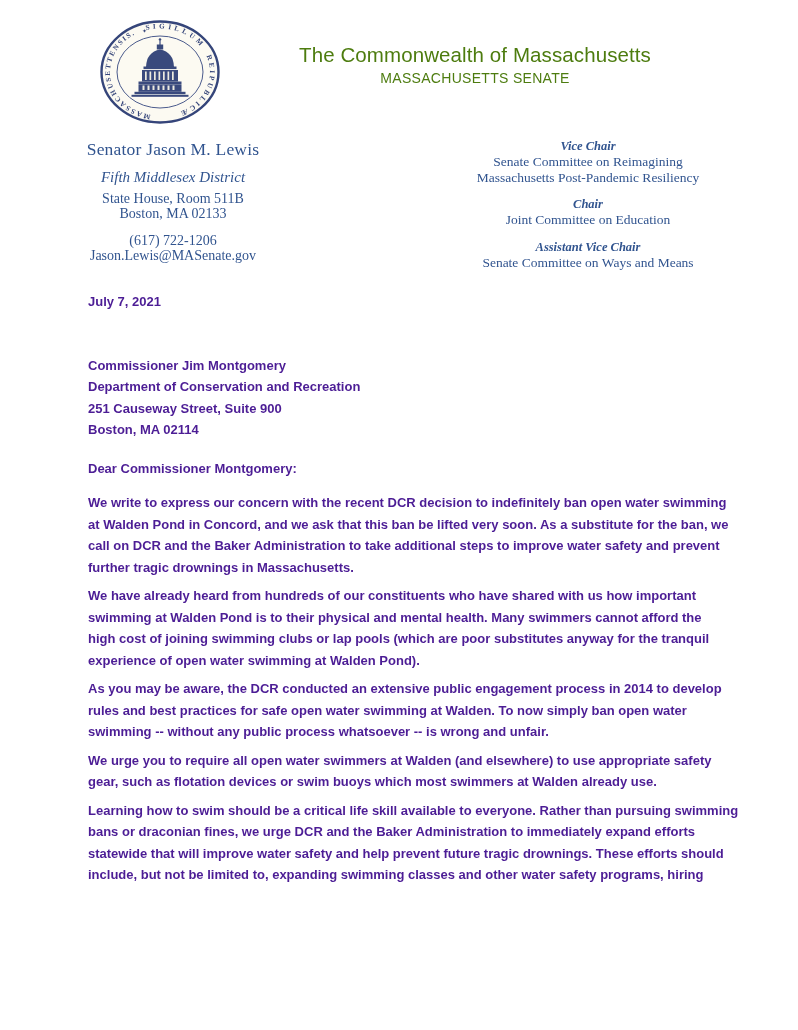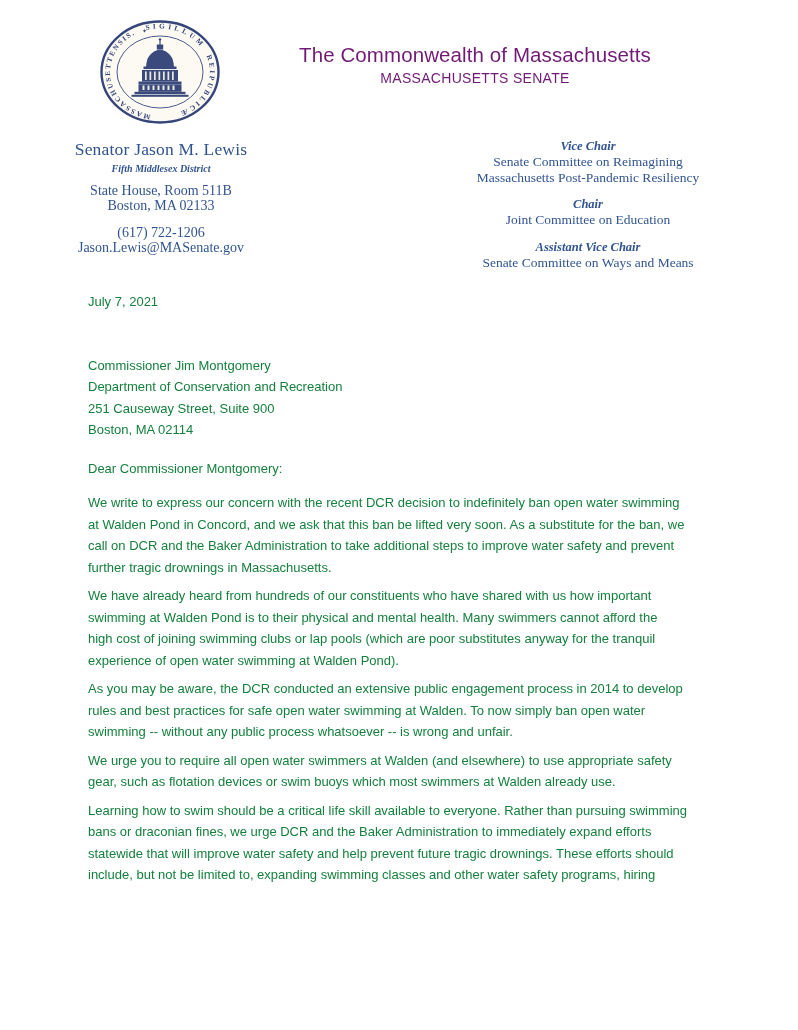--- a/index.html
+++ b/index.html
@@ -19,67 +19,68 @@
     top: 19px;
     width: 122px;
     height: 106px;
   }
   .header-text {
     position: absolute;
     left: 285px;
     top: 42px;
     width: 380px;
     text-align: center;
-    color: #701a75;
+    color: #4d7c0f;
   }
   .header-title {
     font-size: 20.5px;
     line-height: 26px;
     font-weight: 500;
     letter-spacing: 0.1px;
   }
   .header-subtitle {
     font-size: 14px;
     line-height: 18px;
     margin-top: 1px;
     letter-spacing: 0.3px;
   }
   .serif-block {
     font-family: "Liberation Serif", serif;
     color: #31548f;
     text-align: center;
   }
   .senator-block {
     position: absolute;
-    left: 48px;
+    left: 60px;
     top: 138px;
     width: 226px;
   }
   .senator-name { font-size: 17.5px; line-height: 23px; letter-spacing: 0.2px; }
-  .senator-district { font-size: 10px; line-height: 16px; font-style: italic; font-weight: bold; margin-bottom: 6px; }
+  .senator-district { font-size: 15px; line-height: 16px; font-style: italic; font-weight: normal; margin-bottom: 6px; margin-top: 8px; }
   .contact-line { font-size: 14px; line-height: 15px; }
   .phone-line { margin-top: 12px; }
   .committees-block {
     position: absolute;
     left: 462px;
     top: 139px;
     width: 252px;
   }
   .committee-group { margin-bottom: 12px; }
   .committee-role { font-size: 12.5px; line-height: 15px; font-style: italic; font-weight: bold; }
   .committee-name { font-size: 13.5px; line-height: 15.5px; white-space: pre; }
   
   .letter-body {
     position: absolute;
     left: 88px;
     top: 291px;
     width: 645px;
-    color: #15803d;
+    color: #4c1d95;
     font-size: 13px;
     line-height: 21.5px;
+    font-weight: bold;
   }
   .date-line { margin-bottom: 42px; }
   .recipient-block { white-space: pre; margin-bottom: 17px; }
   .salutation-line { margin-bottom: 13px; }
   .para { white-space: pre; margin-bottom: 7px; }
   .para:last-child { margin-bottom: 0; }
 </style>
 </head>
 <body>
 

